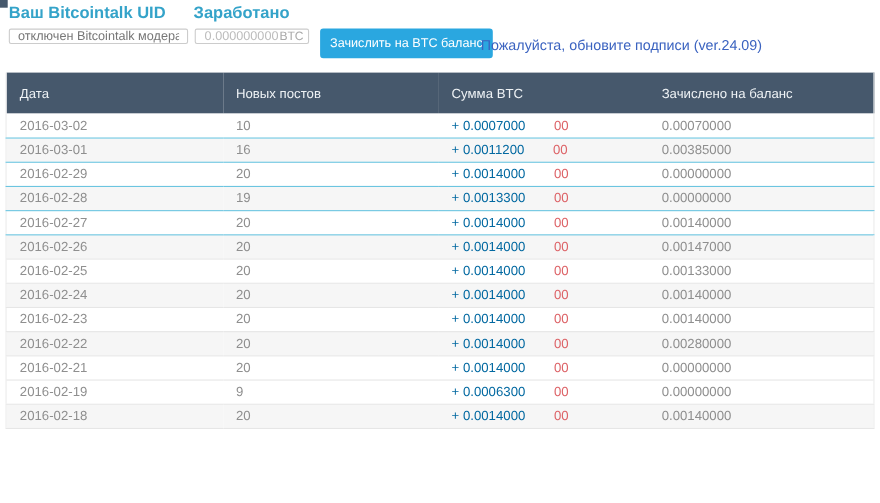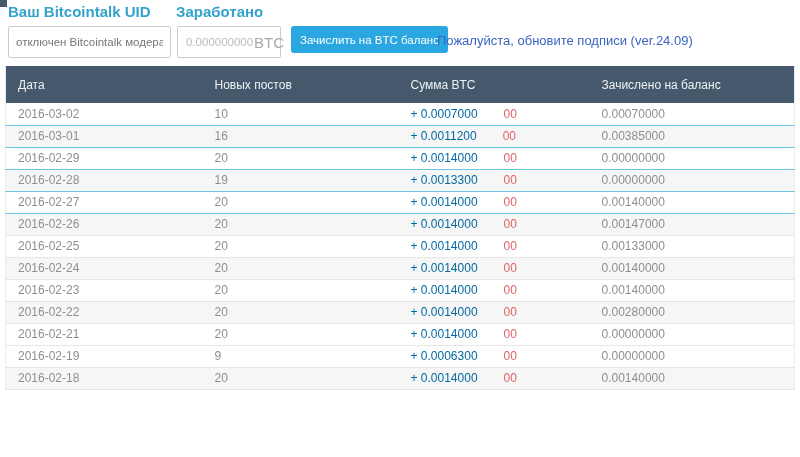--- a/index.html
+++ b/index.html
@@ -10,39 +10,39 @@
     font-family:"Liberation Sans", sans-serif;
   }
   .heading {
     position:absolute; top:3px;
     font-size:15px; font-weight:bold; color:#34a3c9;
   }
   #uid-heading { left:8px; }
   #earned-heading { left:176px; }
 
   .field {
-    position:absolute; top:26px; height:32px;
+    position:absolute; top:26px; height:14px;
     border:1px solid #cccccc; border-radius:2px; background:#fff;
     display:flex; align-items:center; font-size:11.5px;
   }
   #uid-input-wrap { left:8px; width:163px; padding:0 7px; }
   #uid-input {
     border:none; outline:none; width:100%; padding:0;
     font-family:"Liberation Sans", sans-serif;
     font-size:11.5px; color:#777777; background:transparent;
     white-space:nowrap; overflow:hidden;
   }
   #earned-group { left:177px; width:104px; padding:0 8px; justify-content:space-between; }
   #earned-input {
     border:none; outline:none; width:68px; padding:0;
     font-family:"Liberation Sans", sans-serif;
     font-size:11.5px; color:#777; background:transparent;
   }
   #earned-input::placeholder { color:#bcbcbc; opacity:1; }
-  .btc-suffix { color:#aaaaaa; font-size:15px; }
+  .btc-suffix { color:#aaaaaa; font-size:11px; }
 
   #credit-button {
     position:absolute; left:291px; top:26px; height:27px;
     background:#2aa7e0; color:#ffffff; border:none; border-radius:3px;
     font-family:"Liberation Sans", sans-serif;
     font-size:11.5px; padding:0 9px; white-space:nowrap; cursor:pointer;
   }
   #notice {
     position:absolute; left:437px; top:33px;
     font-size:13px; color:#3b63c0; text-decoration:none; white-space:nowrap;

